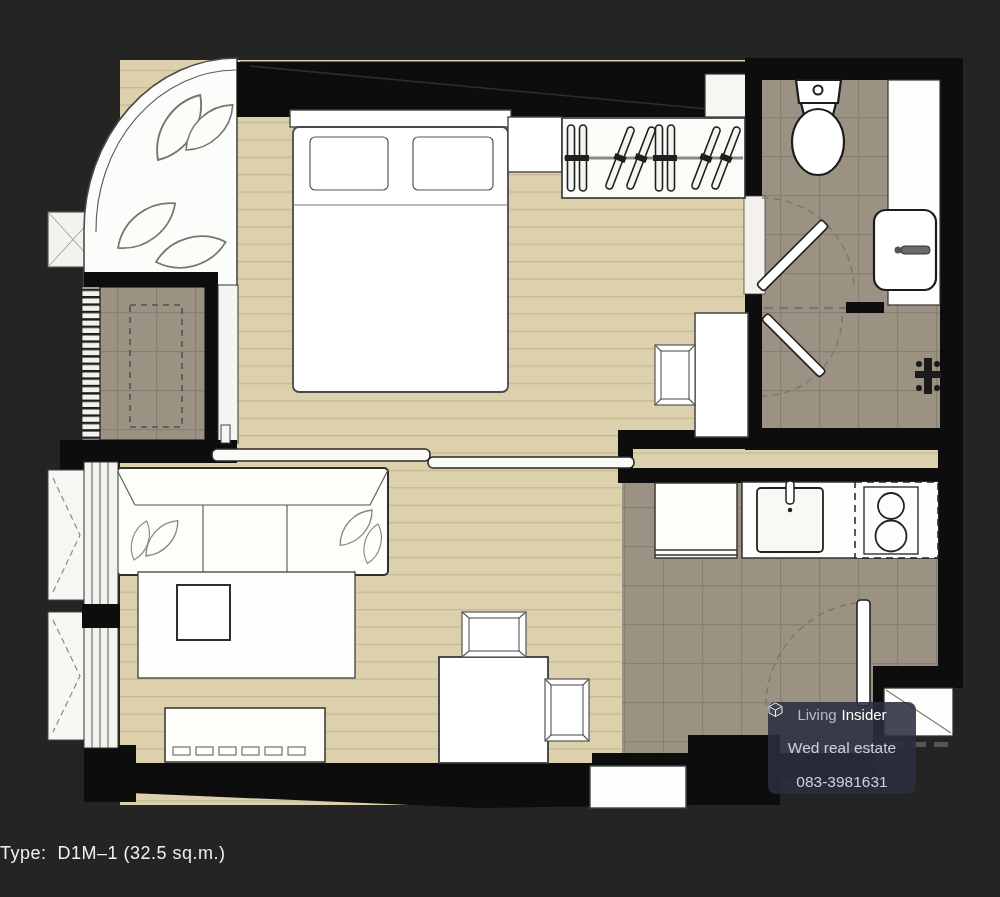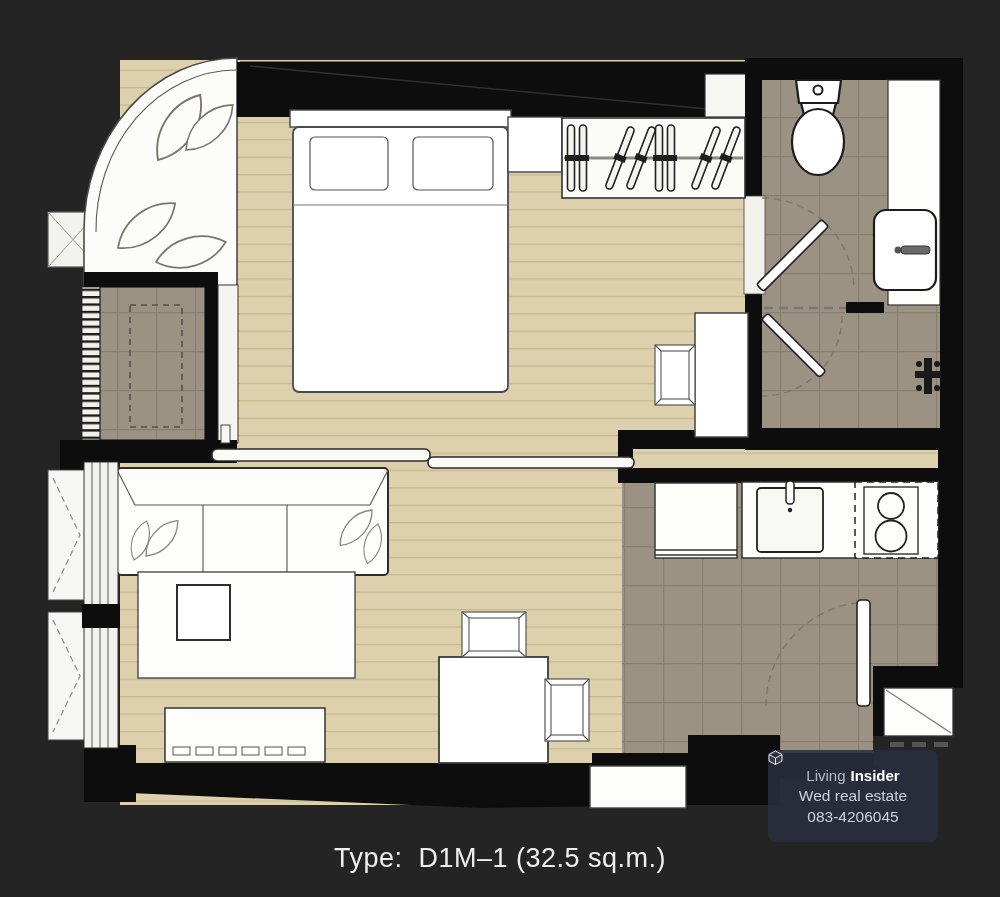--- a/index.html
+++ b/index.html
@@ -12,30 +12,30 @@
   .bgfill{fill:#242424;}
   .fw{fill:#fdfdfa;stroke:#3a3a3a;stroke-width:1.5;}  
   .fw2{fill:#ffffff;stroke:#555;stroke-width:1.2;}
   .thin{fill:none;stroke:#555;stroke-width:1.1;}
   .bold{fill:#ffffff;stroke:#1c1c1c;stroke-width:2.2;}
   .dash{fill:none;stroke:#7d786d;stroke-width:1.5;stroke-dasharray:7 5;}
   .leaf{fill:#fdfdfa;stroke:#8a887e;stroke-width:1.4;}
   .leafb{fill:#fcfcf9;stroke:#77756c;stroke-width:1.2;}
 
   
-  .plan-title{position:absolute;left:0;top:843px;width:1000px;text-align:center;
-    color:#efefef;font-size:27px;letter-spacing:.5px;white-space:pre;}
+  .plan-title{position:absolute;left:0;top:843px;width:1000px;
+    color:#efefef;font-size:18px;letter-spacing:.5px;white-space:pre;}
 
   
-  .wm{position:absolute;left:768px;top:702px;width:170px;height:92px;
+  .wm{position:absolute;left:768px;top:702px;width:148px;height:92px;
       background:rgba(42,47,63,.88);border-radius:8px;color:#c9ced8;
-      display:flex;flex-direction:column;align-items:center;justify-content:center;gap:3px;margin-top:48px;}
+      display:flex;flex-direction:column;align-items:center;justify-content:center;gap:16px;}
   .wm .brand{display:flex;align-items:center;gap:5px;font-size:15px;}
   .wm .brand .lt{color:#b6bbc6;font-weight:400;}
-  .wm .brand .bd{color:#ffffff;font-weight:700;}
+  .wm .brand .bd{color:#ffffff;font-weight:400;}
   .wm .line{font-size:15.5px;color:#ccd1da;}
 </style>
 </head>
 <body>
 
 <div class="stage">
 
 <svg width="1000" height="897" viewBox="0 0 1000 897">
   <defs>
     <pattern id="wood" width="24" height="17.4" patternUnits="userSpaceOnUse">
@@ -260,18 +260,18 @@
 
 <div class="wm">
   <div class="brand">
     <svg width="15" height="16" viewBox="0 0 15 16">
       <path d="M7.5 1 L14 4.5 L14 11 L7.5 14.5 L1 11 L1 4.5 Z M1 4.5 L7.5 8 L14 4.5 M7.5 8 L7.5 14.5" fill="rgba(255,255,255,0.08)" stroke="#e8ecf2" stroke-width="1"></path>
     </svg>
     <span class="lt">Living</span>
         <span class="bd">Insider</span>
   </div>
   <div class="line">Wed real estate</div>
-  <div class="line">083-4206045</div>
+  <div class="line">083-3981631</div>
 </div>
 
 <div class="plan-title">Type:  D1M–1 (32.5 sq.m.)</div>
 
 </div>
 
 </body></html>

